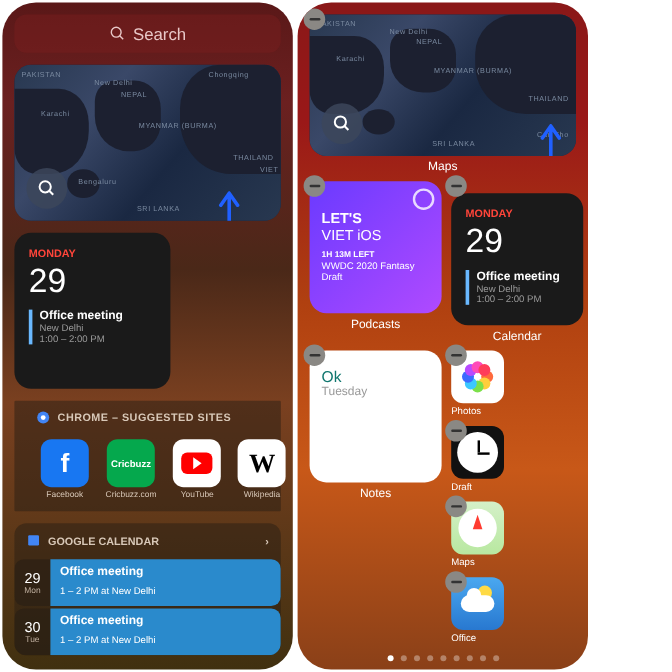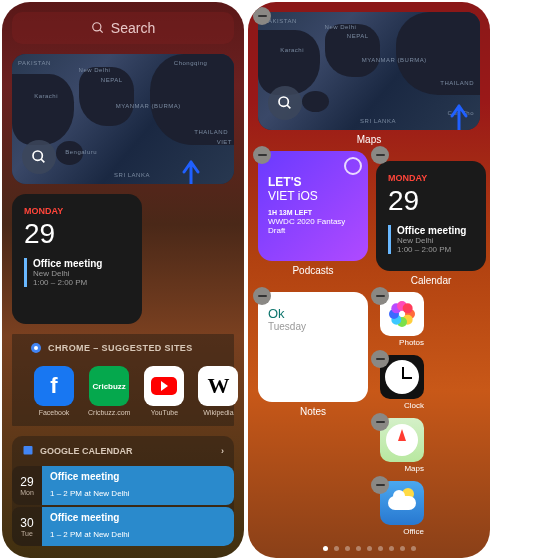--- a/index.html
+++ b/index.html
@@ -55,21 +55,21 @@
 .pod-t{font-size:12px;font-weight:700;margin-top:14px}
 .pod-t2{font-size:12px;font-weight:300}
 .pod-sm{font-size:7px;margin-top:6px;font-weight:600}
 .pod-d{font-size:8px;margin-top:1px}
 .wlbl{text-align:center;color:#fff;font-size:10px;margin-top:4px}
 .cal2{width:110px;height:110px}
 .notes{width:110px;height:110px;border-radius:14px;background:#fff;padding:10px}
 .notes-t{font-size:13px;color:#0f766e;margin-top:4px}
 .notes-s{font-size:10px;color:#999}
 .appgrid{display:flex;flex-wrap:wrap;gap:8px 14px;width:128px}
-.app{width:48px;display:flex;flex-direction:column;align-items:flex-end;position:relative}
+.app{width:48px;display:flex;flex-direction:column;align-items:flex-start;position:relative}
 .app-ico{width:44px;height:44px;border-radius:10px;display:flex;align-items:center;justify-content:center;position:relative}
 .app-lbl{font-size:8px;color:#fff;margin-top:2px}
 .photos{background:#fff}
 .clock{background:#111}
 .maps-app{background:linear-gradient(#d4f0c8,#b8e8a0)}
 .weather{background:linear-gradient(#4aa8f0,#2878d0)}
 .music{background:#fff}
 .safari{background:#fff}
 .camera{background:#333}
 .notes-app{background:linear-gradient(#fff 40%,#ffe890 40%)}
@@ -290,21 +290,21 @@
                 <div class="petal" style="background: rgb(255, 60, 90); transform: rotate(315deg) translate(8px);"></div>
               </div>
             </div>
         <div class="app-lbl">Photos</div>
       </div>
       <div class="app">
         <div class="rm"></div>
         <div class="app-ico clock">
               <div class="clock-face"></div>
             </div>
-        <div class="app-lbl">Clock</div>
+        <div class="app-lbl">Draft</div>
       </div>
       <div class="app">
         <div class="rm"></div>
         <div class="app-ico maps-app">
               <div class="compass">
                 <div class="needle"></div>
               </div>
             </div>
         <div class="app-lbl">Maps</div>
       </div>

